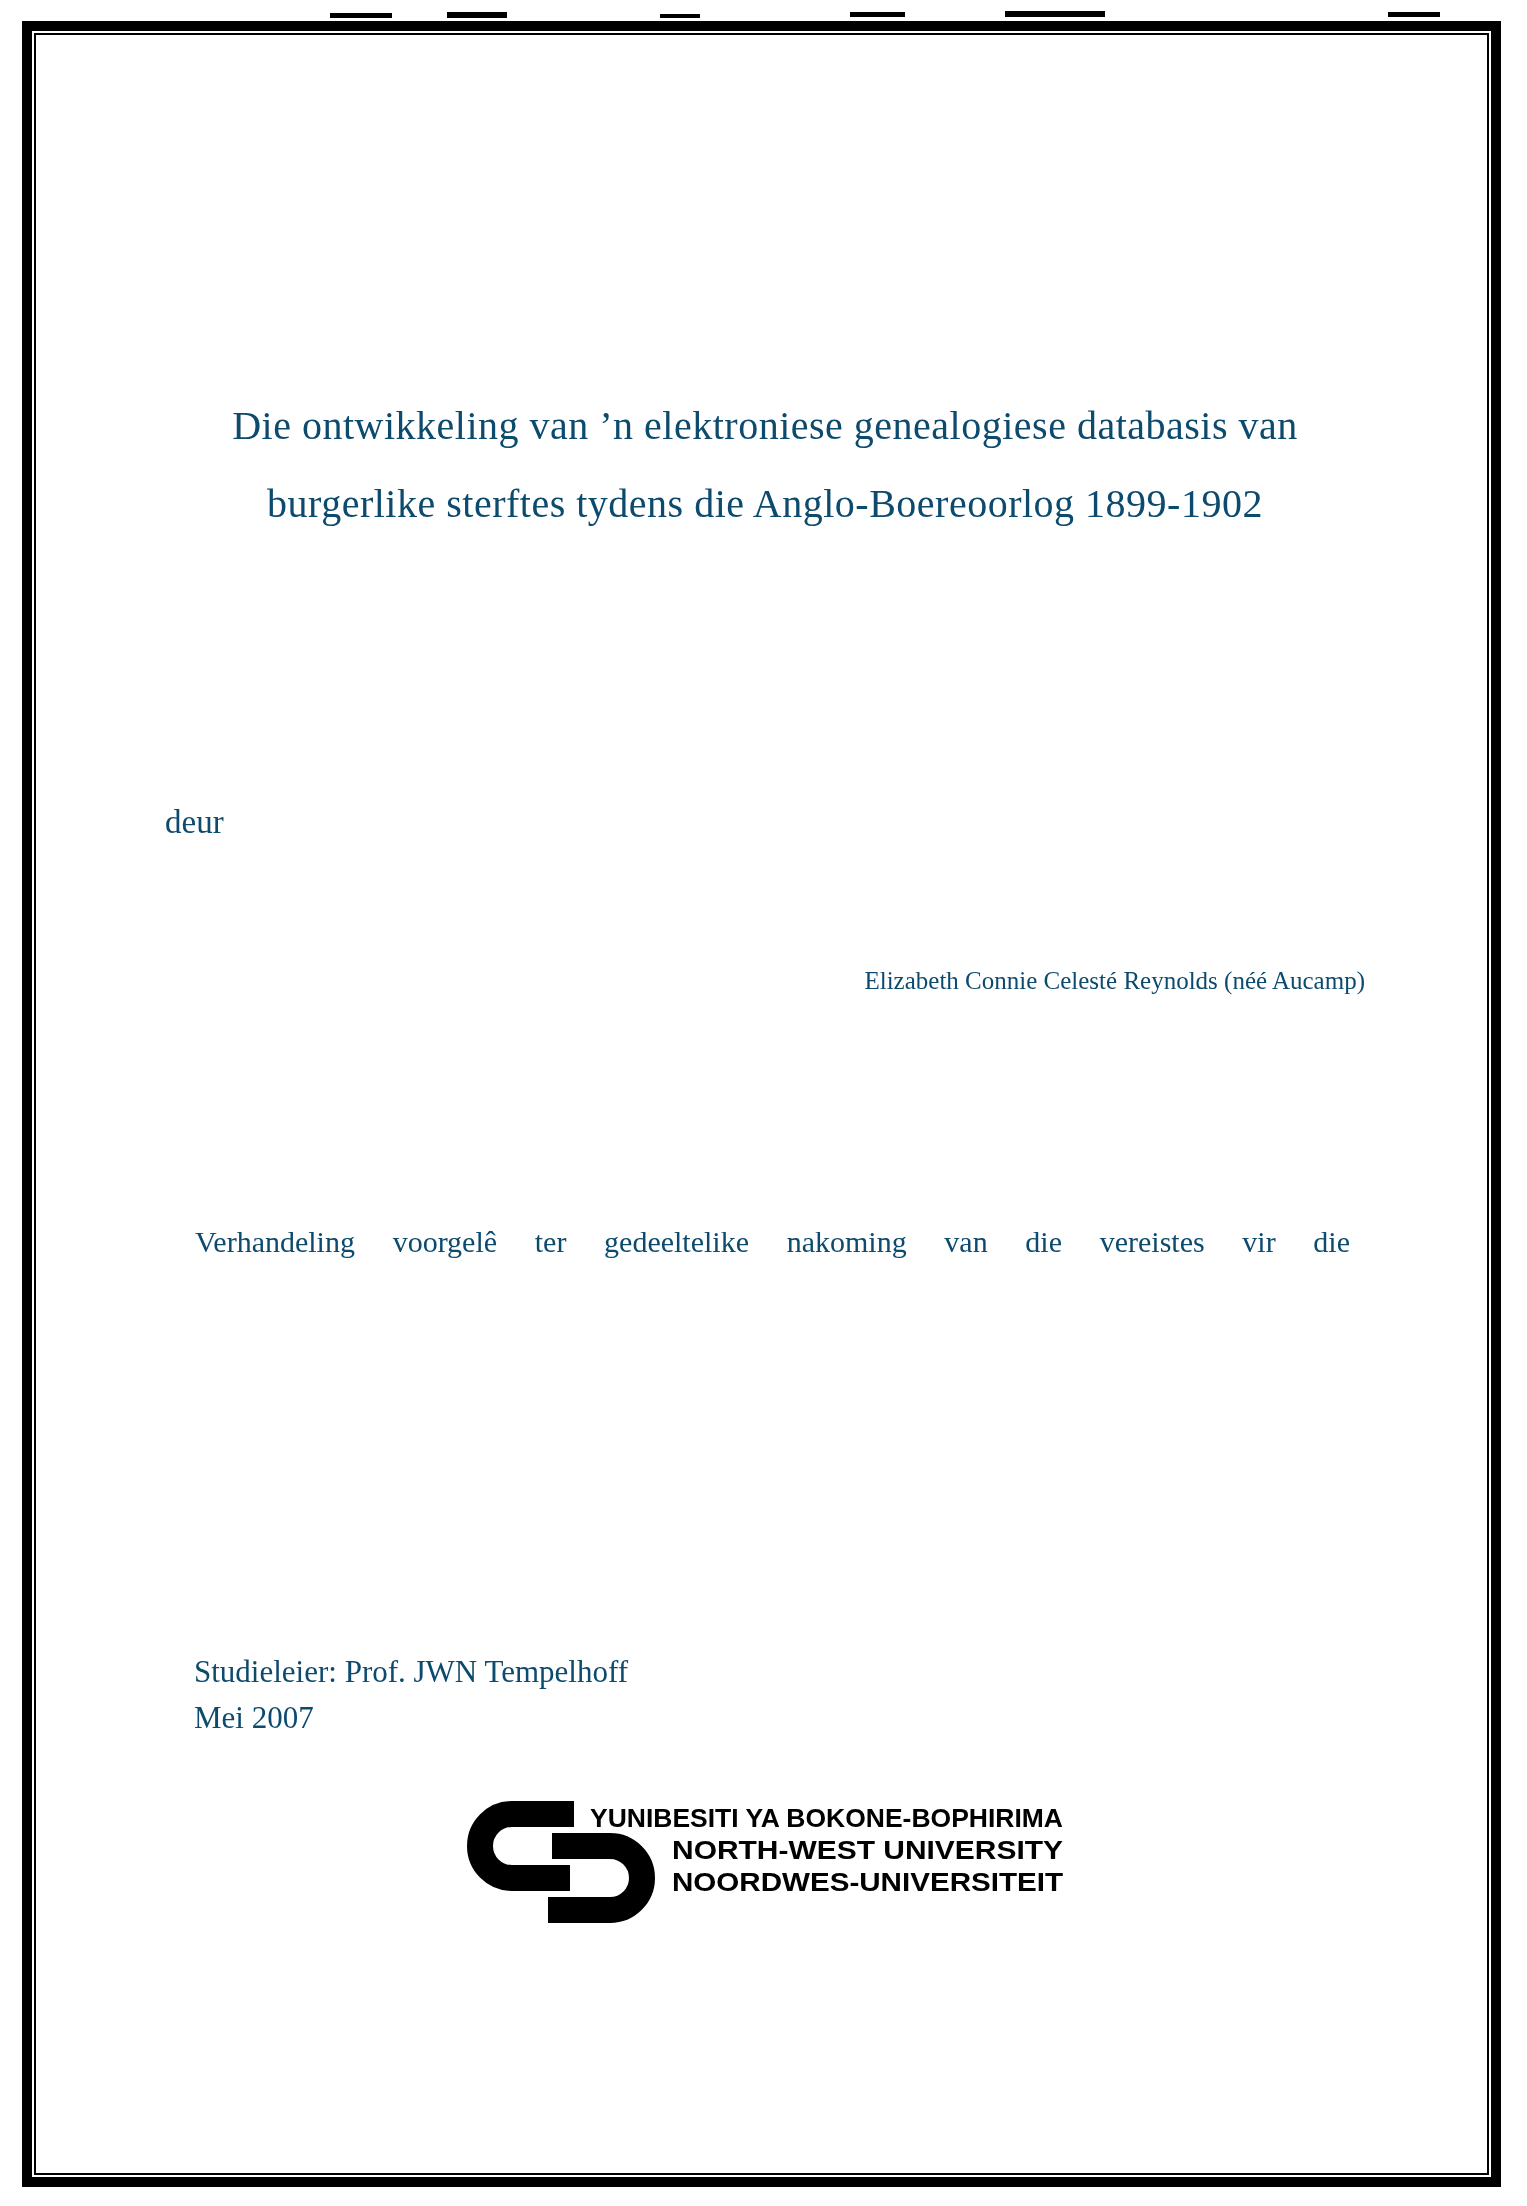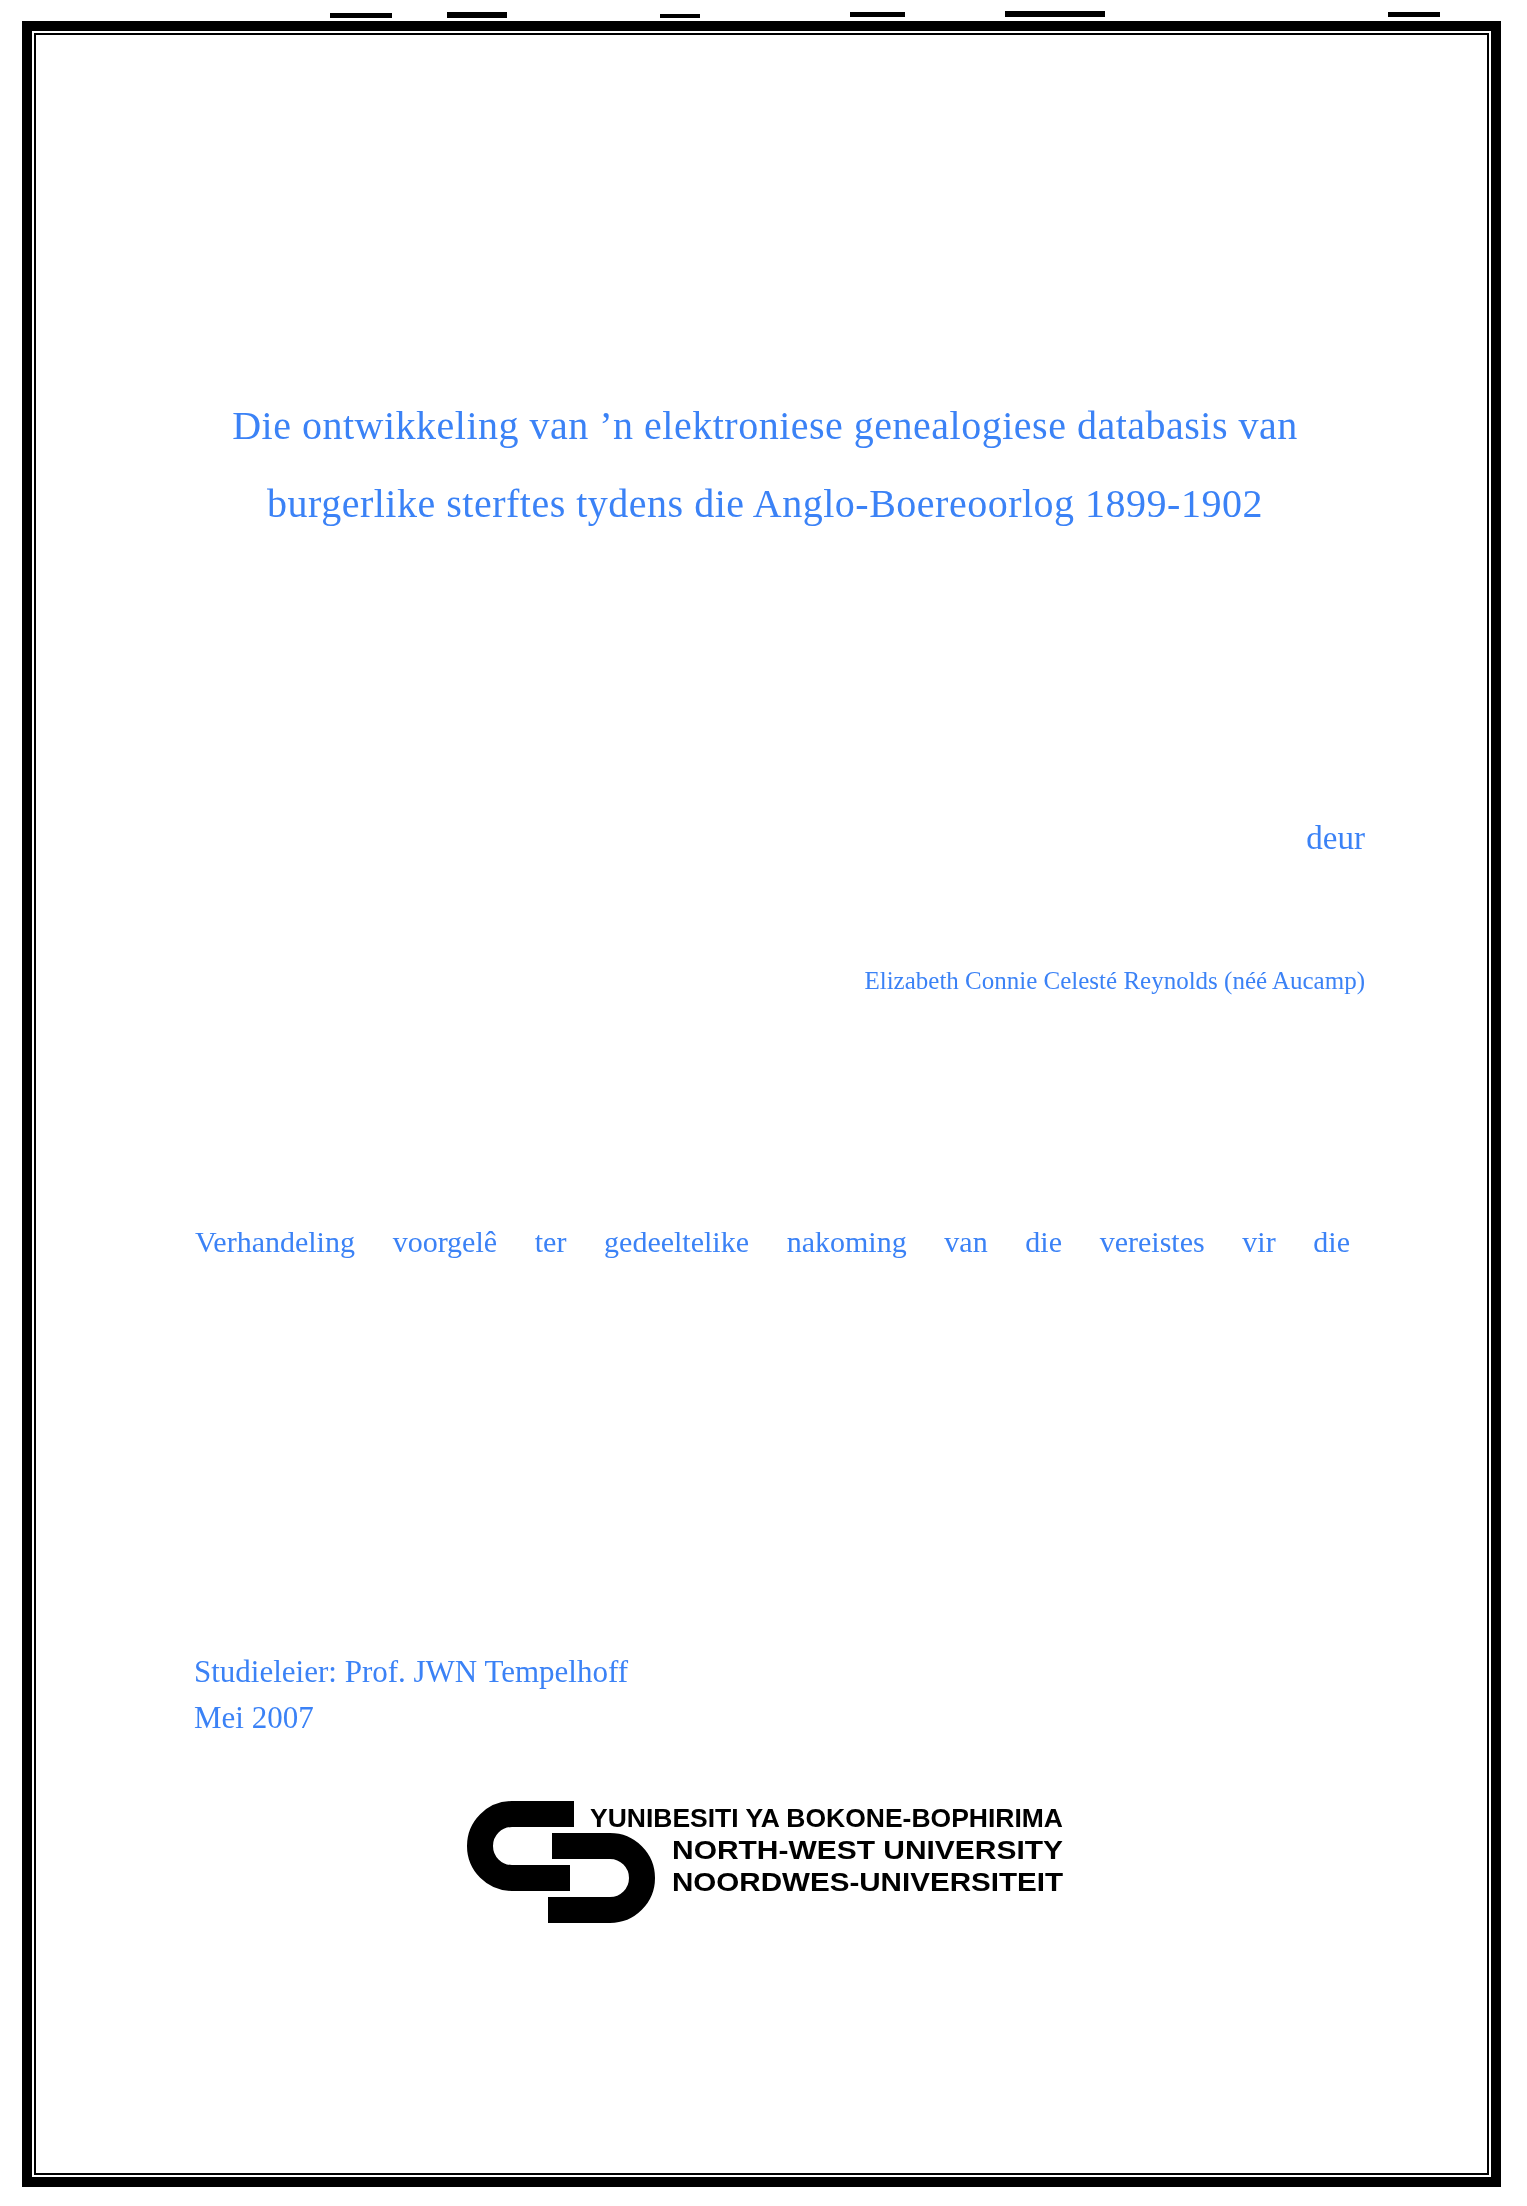--- a/index.html
+++ b/index.html
@@ -7,21 +7,21 @@
     padding: 0;
     background: #ffffff;
   }
   .page {
     position: relative;
     width: 1527px;
     height: 2206px;
     background: #ffffff;
     overflow: hidden;
     font-family: "Liberation Serif", serif;
-    color: #3b82f6;
+    color: #0c4a6e;
   }
   
   .frame {
     position: absolute;
     left: 22px;
     top: 21px;
     width: 1479px;
     height: 2166px;
     border: 10px solid #000000;
     box-sizing: border-box;
@@ -47,24 +47,23 @@
     text-align: center;
     font-size: 40px;
     line-height: 78px;
     letter-spacing: 0.5px;
   }
   .byline {
     position: absolute;
     left: 165px;
     top: 803px;
     width: 1200px;
-    text-align: right;
+    text-align: left;
     font-size: 33px;
     line-height: 38px;
-    margin-top: 16px;
   }
   .author {
     position: absolute;
     left: 165px;
     top: 960px;
     width: 1200px;
     text-align: right;
     font-size: 25px;
     line-height: 42px;
   }

